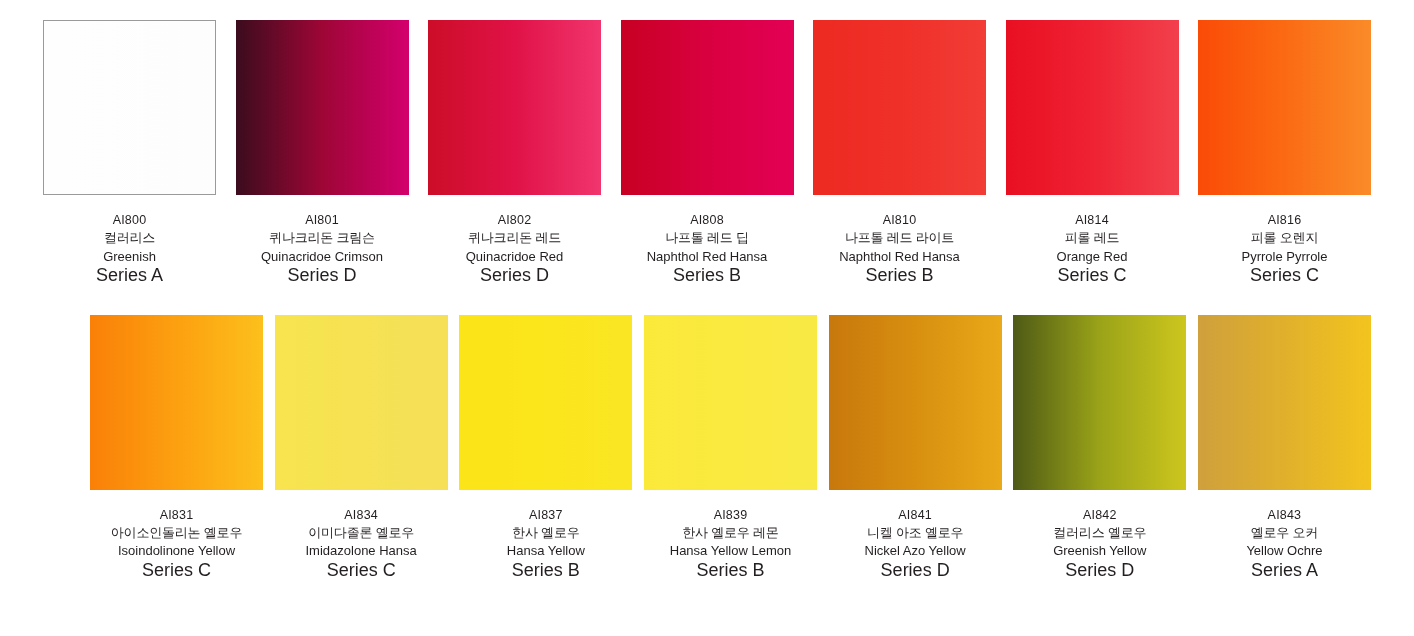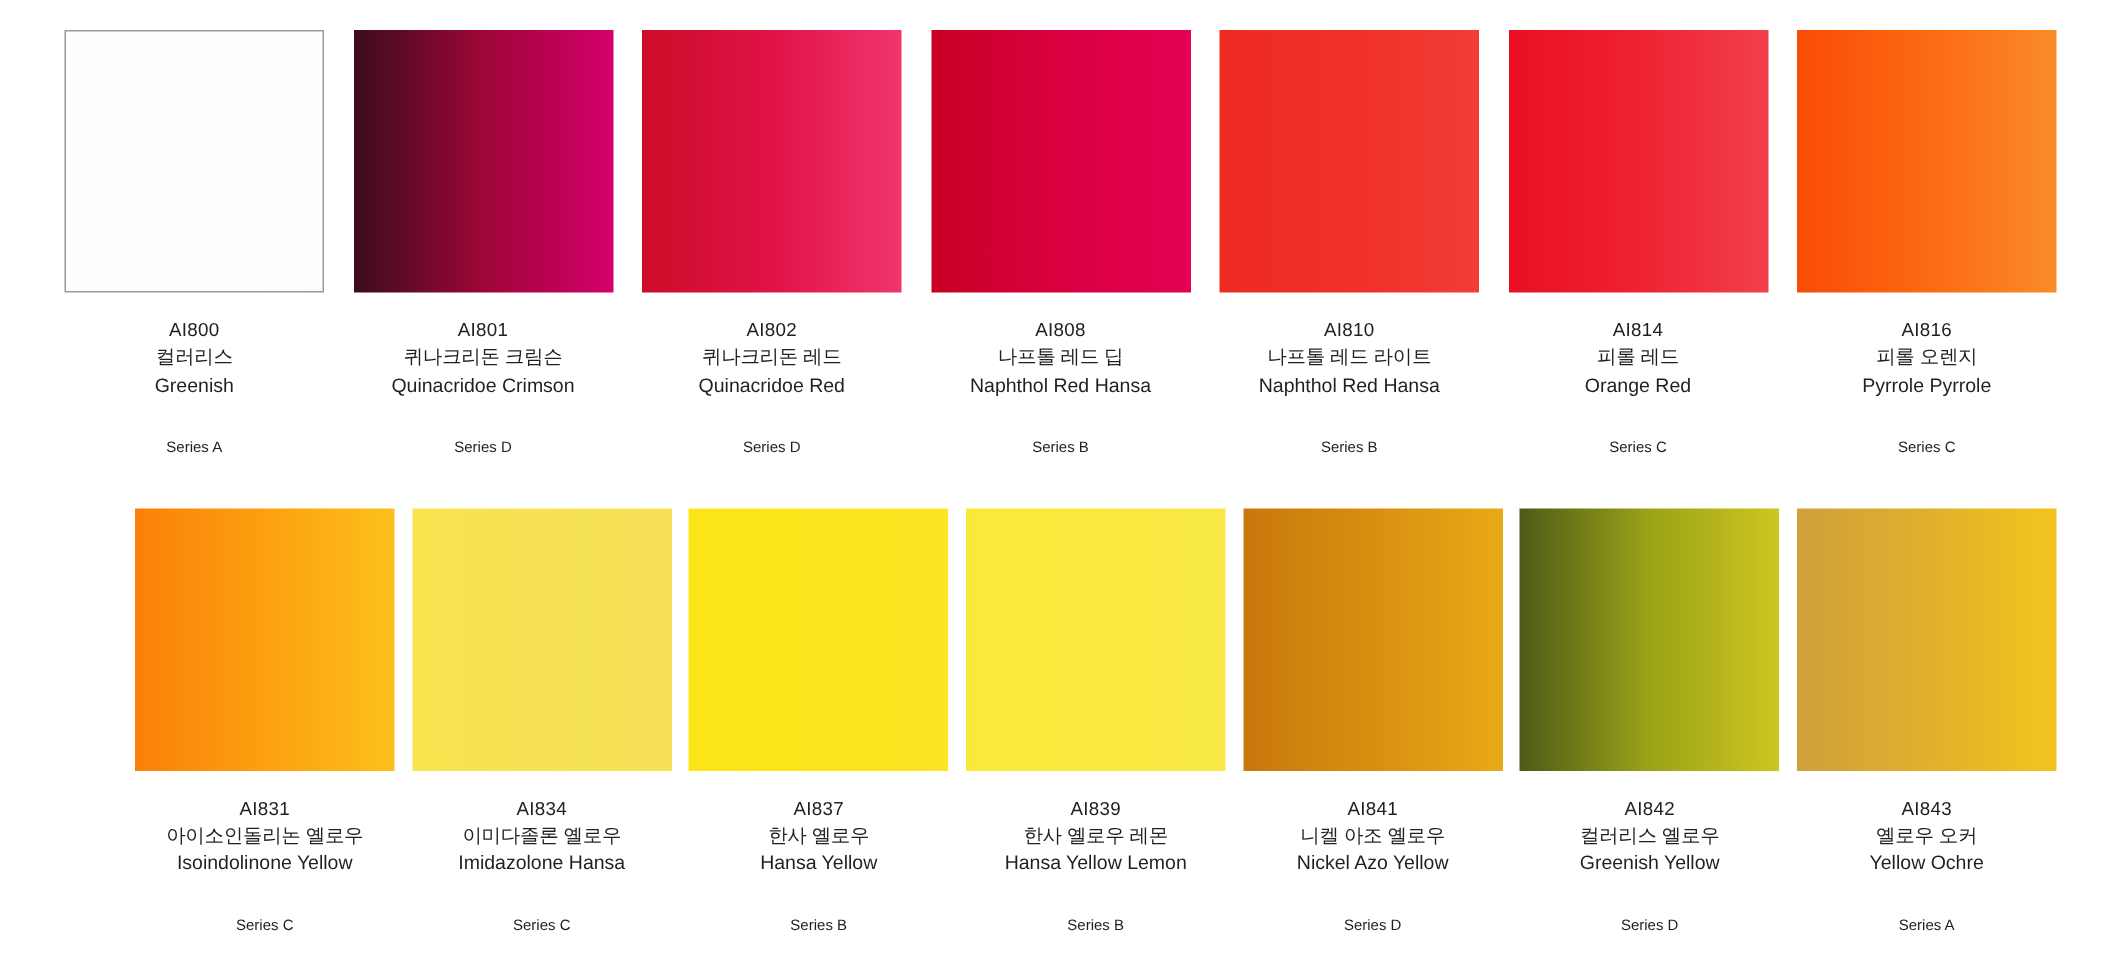--- a/index.html
+++ b/index.html
@@ -58,22 +58,21 @@
   }
   .name-ko {
     font-size: 13px;
     font-weight: 400;
     letter-spacing: -0.2px;
   }
   .name-en {
     font-size: 13px;
   }
   .series {
-    font-size: 10px;
-    margin-top: 24px;
+    font-size: 18px;
   }
 </style>
 </head>
 <body>
 
 <div id="chart">
   <div class="row row-1">
   <div class="cell">
     <div class="swatch bordered" style="background: linear-gradient(to right, rgb(254, 254, 254) 0%, rgb(253, 253, 253) 100%); border-color: rgb(154, 154, 154);"></div>
     <div class="caption">

